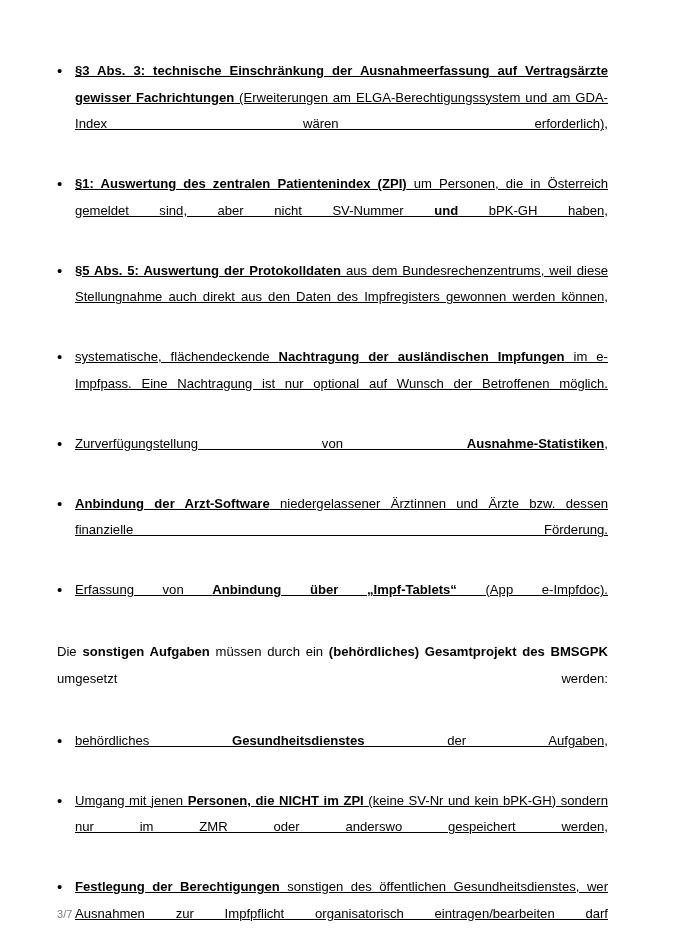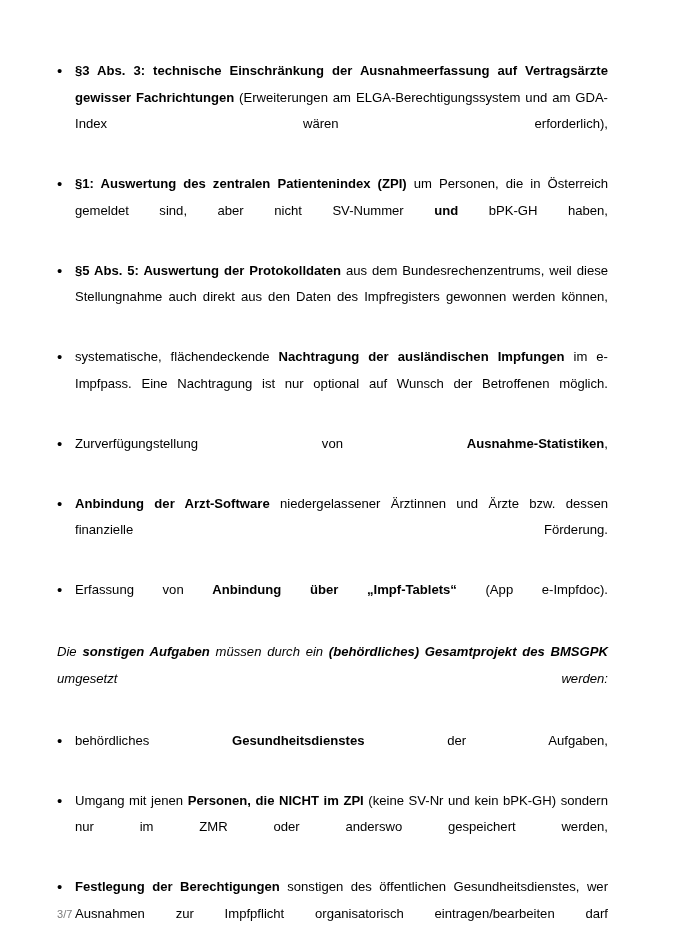--- a/index.html
+++ b/index.html
@@ -43,21 +43,20 @@
     color: #000000;
     hyphens: none;
   }
 
   .para.spaced-top {
     margin-top: 9px;
   }
 
   .para.spaced-bottom {
     margin-bottom: 9px;
-    font-style: italic;
   }
 
   
   ul.bullets {
     list-style: none;
     margin: 0;
     padding: 0;
   }
 
   ul.bullets > li {
@@ -81,20 +80,21 @@
     left: 0;
     top: 0;
     width: 12px;
     line-height: 26.5px;
     font-size: 15px;
     color: #000000;
   }
 
   ul.bullets > li .li-text {
     display: block;
+    text-decoration: underline;
   }
 
   
   .para::after,
   ul.bullets > li .li-text::after {
     content: "";
     display: inline-block;
     width: 100%;
   }
 

